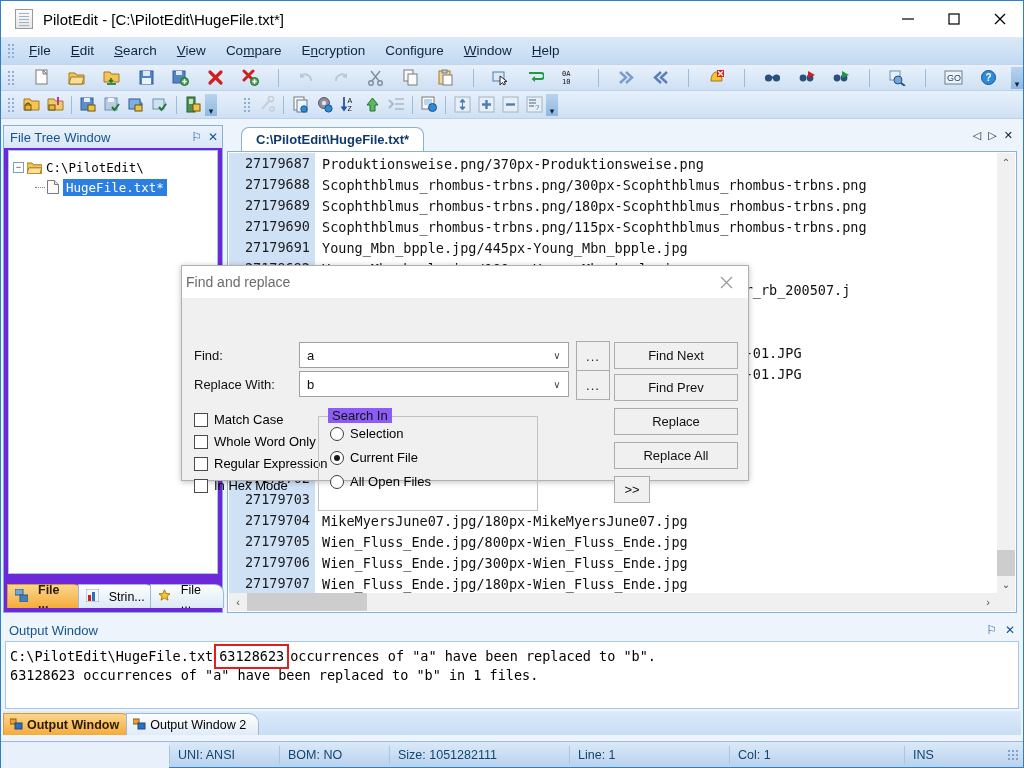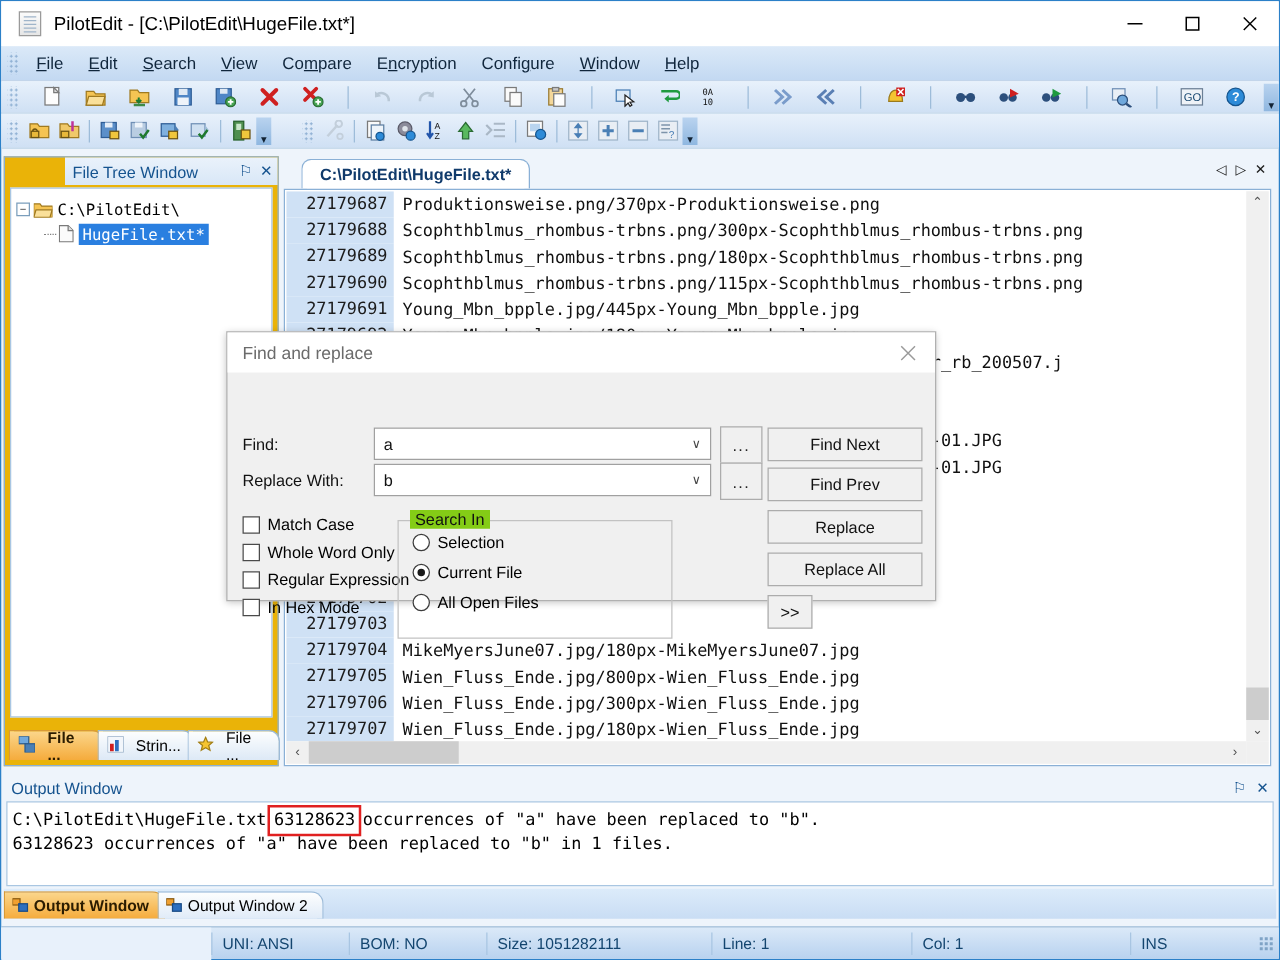--- a/index.html
+++ b/index.html
@@ -47,21 +47,21 @@
   .toolbar.row2 { top:90px; height:28px; background:linear-gradient(#e8f1fb,#cfe0f4); }
   .tb-sep { width:1px; height:18px; background:#9dbcd9; margin:0 4px; }
   .tbtn { width:22px; height:22px; margin:0 1px; position:relative;
           display:inline-flex; align-items:center; justify-content:center; }
   .tbtn svg { display:block; }
   .tb-chev { width:12px; height:22px; display:flex; align-items:flex-end; justify-content:center;
              background:linear-gradient(#b9d3ef,#8fb7e0); color:#123; font-size:9px; }
 
   
   .ftree { position:absolute; left:2px; top:124px; width:220px; height:488px;
-           background:#eab308; border:1px solid #8ab0d6;padding-left:48px; }
+           background:#6d28d9; border:1px solid #8ab0d6; }
   .panel-cap { height:22px; display:flex; align-items:center; padding:0 4px 0 6px;
                background:linear-gradient(#eaf2fb,#d8e7f7); color:#15538f;
                font-size:13px; }
   .panel-cap .caps { margin-left:auto; display:flex; gap:6px; align-items:center;
                      color:#15538f; }
   .pin, .xbtn { font-size:12px; line-height:1; }
   .ftree-body { position:absolute; left:4px; top:24px; right:4px; bottom:38px;
                 background:#fff; border:1px solid #a9c6e2; padding:6px 4px;
                 font-family:"DejaVu Sans Mono", monospace; font-size:12.5px; }
   .tree-row { display:flex; align-items:center; height:20px; }
@@ -145,41 +145,41 @@
   .sb-first { width:168px; background:#e8f1fb; border-left:none; height:26px; }
   .sb-grip { margin-left:auto; margin-right:4px; width:12px; height:12px;
              background-image:radial-gradient(#7fa3c6 40%, transparent 41%);
              background-size:4px 4px; }
 
   
   .dialog { position:absolute; left:180px; top:264px; width:568px; height:216px;
             background:#f0f0f0; border:1px solid #b0b0b0;
             box-shadow:0 1px 6px rgba(0,0,0,.25); }
   .dlg-cap { height:32px; background:#fff; display:flex; align-items:center;
-             padding-left:12px; font-size:14px; color:#6b6b6b; }
+             padding-left:4px; font-size:14px; color:#6b6b6b; }
   .dlg-x { margin-left:auto; width:44px; height:32px; display:flex;
            align-items:center; justify-content:center; color:#9a9a9a; font-size:14px; }
   .dlg-body { position:relative; height:221px; }
   .dlg-label { position:absolute; font-size:13px; color:#111; }
   .combo { position:absolute; height:26px; background:#fff; border:1px solid #a0a0a0;
            display:flex; align-items:center; padding-left:7px;
            font-size:13px; color:#111; }
   .combo .arrow { margin-left:auto; width:22px; text-align:center; color:#444; font-size:10px; }
   .dotbtn { position:absolute; width:34px; height:30px; background:#f0f0f0;
             border:1px solid #acacac; display:flex; align-items:center;
             justify-content:center; font-size:13px; color:#222; letter-spacing:1px; }
   .dbtn { position:absolute; width:124px; height:27px; background:#f0f0f0;
           border:1px solid #acacac; display:flex; align-items:center;
           justify-content:center; font-size:13px; color:#111; }
   .dbtn.small { width:36px; height:27px; }
   .chk-row { position:absolute; display:flex; align-items:center; gap:6px; font-size:13px; }
   .chkbox { width:14px; height:14px; border:1px solid #4a4a4a; background:#fff; }
   .grp { position:absolute; left:136px; top:118px; width:220px; height:95px;
          border:1px solid #c2c2c2; }
-  .grp-title { position:absolute; left:146px; top:110px; background:#84cc16;
+  .grp-title { position:absolute; left:146px; top:110px; background:#8b5cf6;
                padding:0 4px; font-size:13px; color:#111; }
   .radio-row { position:absolute; display:flex; align-items:center; gap:6px; font-size:13px; }
   .radio { width:14px; height:14px; border:1.5px solid #3c3c3c; border-radius:50%;
            background:#fff; position:relative; }
   .radio.on:after { content:""; position:absolute; left:3px; top:3px; width:6px; height:6px;
                     border-radius:50%; background:#1a1a1a; }
 </style>
 </head>
 <body>
 

